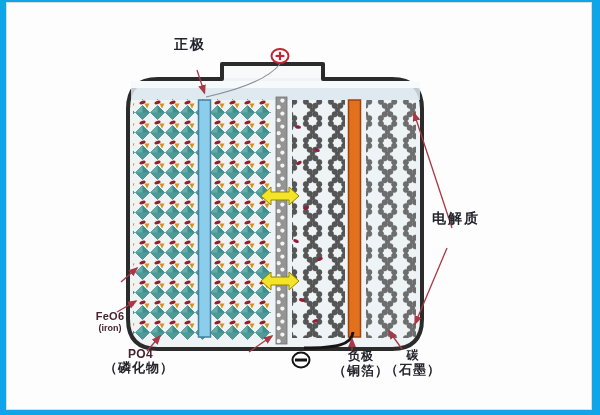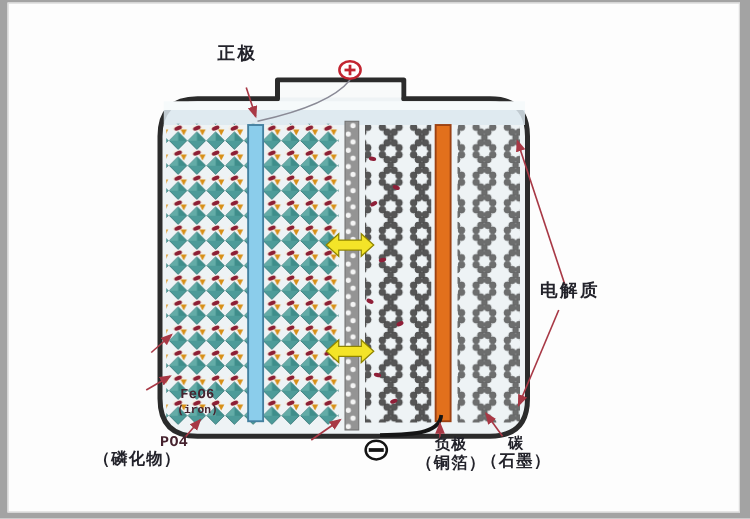--- a/index.html
+++ b/index.html
@@ -1,18 +1,18 @@
 <!DOCTYPE html>
 <html><head>
 <meta charset="utf-8">
 <style>
   html,body{margin:0;padding:0;background:#ffffff;}
   .stage{
-    position:relative;width:600px;height:415px;background:#a3a3a3;
-    overflow:hidden;font-family:Liberation Mono, monospace;
+    position:relative;width:600px;height:415px;background:#0ea5e9;
+    overflow:hidden;font-family:Liberation Sans, sans-serif;
   }
   .photo-frame{
     position:absolute;left:6px;top:2px;width:586px;height:408px;
     border:1px solid #dcdcdc;box-sizing:border-box;background:#fdfdfd;
   }
   svg{position:absolute;left:0;top:0;}
   .lbl{position:absolute;color:#23232b;font-weight:bold;line-height:1.18;white-space:nowrap;}
   .lbl.center{text-align:center;}
   .cn{font-size:13px;letter-spacing:1px;}
   .cn-big{font-size:14px;letter-spacing:2px;}
@@ -113,30 +113,30 @@
       <path d="M402,349 L389,331" marker-end="url(#redArrow)"></path>
       <path d="M452,228 L414,113" marker-end="url(#redArrow)"></path>
       <path d="M447,248 L415,324" marker-end="url(#redArrow)"></path>
     </g>
   </svg>
 
   <div class="lbl center stack" style="left:157px;top:36px;width:66px;">
     <span class="cn-big">正极</span>
   </div>
 
-  <div class="lbl cn-big" style="left:432px;top:226px;">电解质</div>
+  <div class="lbl cn-big" style="left:432px;top:210px;">电解质</div>
 
 
-  <div class="lbl center stack" style="left:88px;top:310px;width:44px;margin-left:48px;">
+  <div class="lbl center stack" style="left:88px;top:310px;width:44px;">
     <span class="chem">FeO6</span>
     <span class="chem-small">(iron)</span>
   </div>
 
   <div class="lbl chem" style="left:128px;top:347px;font-size:12px;">PO4</div>
-  <div class="lbl cn" style="left:75px;top:360px;">（磷化物）</div>
+  <div class="lbl cn" style="left:104px;top:360px;">（磷化物）</div>
 
 
   <div class="lbl center stack" style="left:330px;top:349px;width:62px;">
     <span class="cn" style="font-size:12px;text-align:center;">负极</span>
     <span class="cn">（铜箔）</span>
   </div>
 
   <div class="lbl center stack" style="left:384px;top:348px;width:58px;">
     <span class="cn" style="font-size:12px;">碳</span>
     <span class="cn">（石墨）</span>

